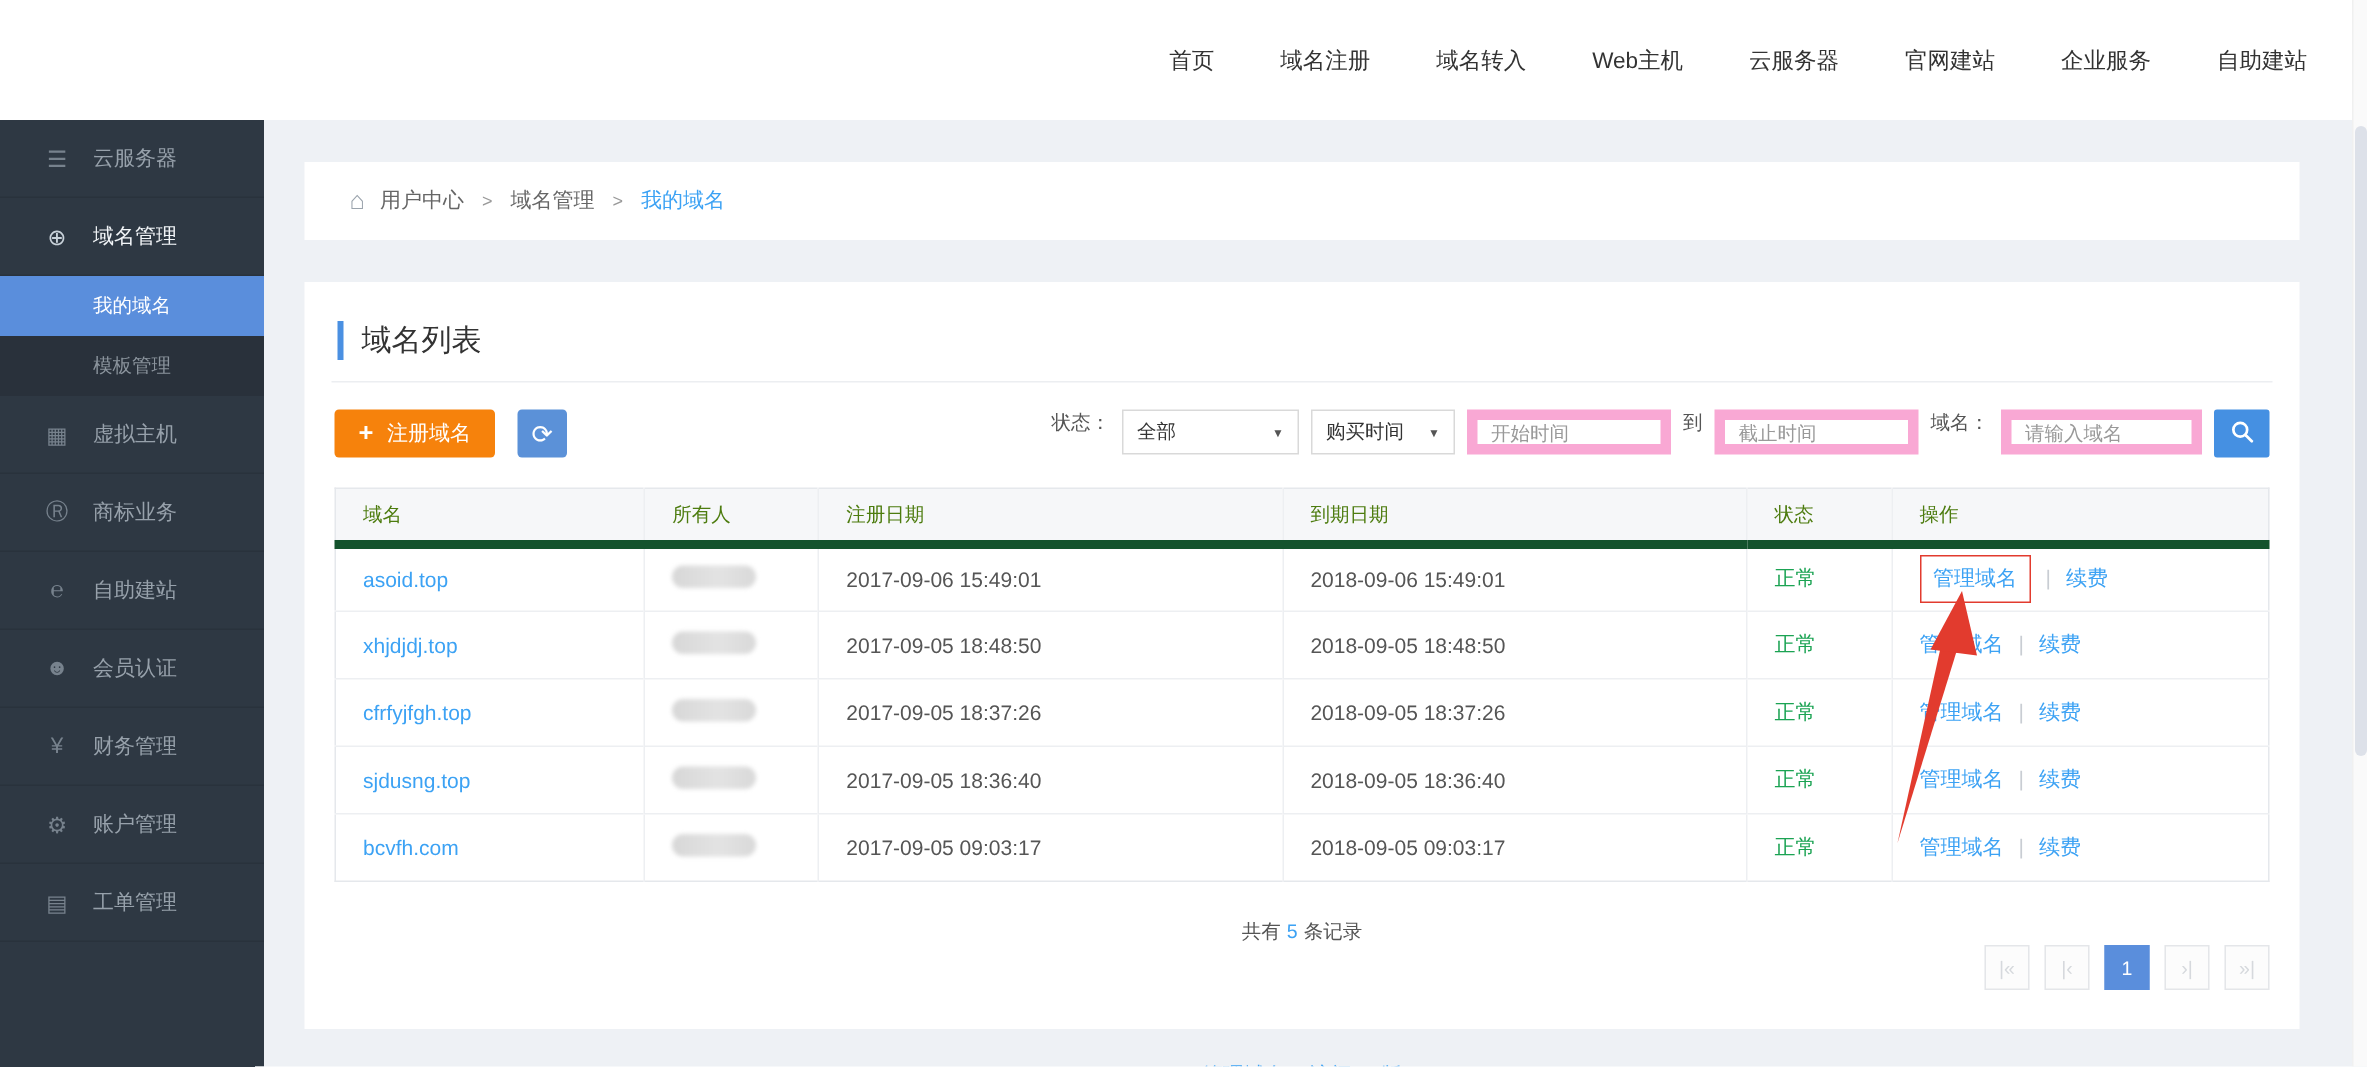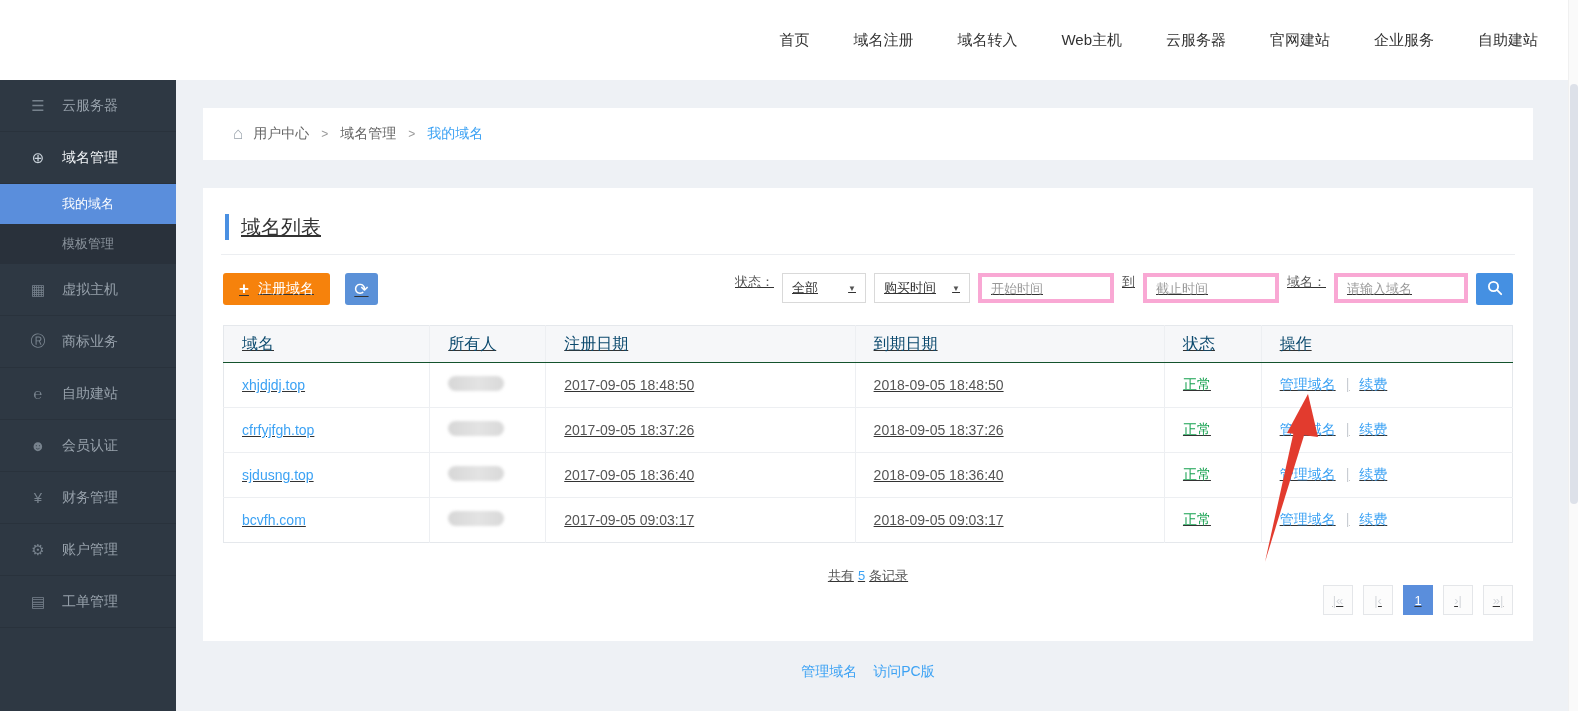--- a/index.html
+++ b/index.html
@@ -35,21 +35,21 @@
   
   .main{ flex:1; padding:28px 45px 0 27px; overflow:hidden; }
   .breadcrumb-card{
     background:#fff; height:52px; display:flex; align-items:center;
     padding:0 30px; font-size:14px; color:#666;
   }
   .breadcrumb-card .home-i{ color:#9AA3AC; font-size:17px; margin-right:10px; }
   .crumb{ margin-right:12px; }
   .crumb-sep{ color:#999; margin-right:12px; font-size:12px; }
   .crumb.current{ color:#3CA2F4; }
-  .content-card{ background:#fff; margin-top:28px; padding:22px 20px 26px 20px; position:relative;text-decoration:underline; }
+  .content-card{ background:#fff; margin-top:28px; padding:22px 20px 26px 20px; position:relative; }
   .page-title{
     border-left:4px solid #4A90E2; padding-left:12px; font-size:20px; color:#333;
     line-height:26px; margin:4px 0 14px 2px;
   }
   .title-rule{ border-bottom:1px solid #ECEEF1; margin:0 -2px 18px -2px; }
   
   .toolbar{ display:flex; align-items:center; margin-bottom:20px; }
   .btn-register{
     background:#F6820C; color:#fff; border:none; height:32px; padding:0 16px;
     font-size:14px; border-radius:3px; display:flex; align-items:center; gap:9px; cursor:pointer;
@@ -58,39 +58,39 @@
   .btn-register .plus{ font-size:17px; font-weight:bold; }
   .btn-refresh{
     width:33px; height:32px; background:#5B91D8; color:#fff; border:none; border-radius:3px;
     font-size:17px; margin-left:15px; cursor:pointer; display:flex; align-items:center; justify-content:center;
   }
   .filters{ margin-left:auto; display:flex; align-items:flex-start; gap:8px; font-size:13px; color:#555; }
   .fake-select{
     height:30px; border:1px solid #D9D9D9; background:#fff; display:flex; align-items:center;
     justify-content:space-between; padding:0 9px; cursor:pointer; color:#333;
   }
-  .sel-status{ width:84px; }
+  .sel-status{ width:118px; }
   .sel-timetype{ width:96px; }
   .caret{ font-size:8px; color:#555; margin-left:6px; }
   .f-input{
-    height:30px; border:4px solid #f9a8d4; padding:0 9px; font-size:13px; color:#333;
+    height:30px; border:7px solid #f9a8d4; padding:0 9px; font-size:13px; color:#333;
     width:136px; outline:none; font-family:inherit; background:#fff;
   }
   .f-input.domain{ width:134px; }
   .f-input::placeholder{ color:#999; }
   .f-label{ white-space:nowrap; }
   .btn-search{
     width:37px; height:32px; background:#4590E2; border:none; border-radius:2px; cursor:pointer;
     display:flex; align-items:center; justify-content:center;
   }
   
   table.domains{ width:100%; border-collapse:collapse; border:1px solid #E5E8EC; table-layout:fixed; }
   table.domains th{
-    background:#F6F7F9; height:37px; font-weight:normal; font-size:16px; color:#0c4a6e;
-    text-align:left; padding:0 18px; border-right:1px solid #EDEFF2; border-bottom:1px solid #14532d;
+    background:#F6F7F9; height:37px; font-weight:normal; font-size:13px; color:#4d7c0f;
+    text-align:left; padding:0 18px; border-right:1px solid #EDEFF2; border-bottom:6px solid #14532d;
   }
   table.domains td{
     height:45px; font-size:14px; color:#555; padding:0 18px;
     border-right:1px solid #EDEFF2; border-top:1px solid #EDEFF2;
   }
   table.domains th:last-child, table.domains td:last-child{ border-right:none; }
   .col-domain{width:16%;} .col-owner{width:9%;} .col-reg{width:24%;}
   .col-exp{width:24%;} .col-status{width:7.5%;} .col-ops{width:19.5%;}
   a.domain-link{ color:#3CA2F4; text-decoration:none; cursor:pointer; }
   .owner-blur{
@@ -248,20 +248,28 @@
               <th>域名</th>
               <th>所有人</th>
               <th>注册日期</th>
               <th>到期日期</th>
               <th>状态</th>
               <th>操作</th>
             </tr>
           </thead>
         <tbody>
             <tr>
+              <td><a class="domain-link">asoid.top</a></td>
+              <td><span class="owner-blur"></span></td>
+              <td>2017-09-06 15:49:01</td>
+              <td>2018-09-06 15:49:01</td>
+              <td><span class="status-ok">正常</span></td>
+              <td><a class="op-link boxed">管理域名</a><span class="op-sep">|</span><a class="op-link">续费</a></td>
+            </tr>
+            <tr>
               <td><a class="domain-link">xhjdjdj.top</a></td>
               <td><span class="owner-blur"></span></td>
               <td>2017-09-05 18:48:50</td>
               <td>2018-09-05 18:48:50</td>
               <td><span class="status-ok">正常</span></td>
               <td><a class="op-link">管理域名</a><span class="op-sep">|</span><a class="op-link">续费</a></td>
             </tr>
             <tr>
               <td><a class="domain-link">cfrfyjfgh.top</a></td>
               <td><span class="owner-blur"></span></td>

